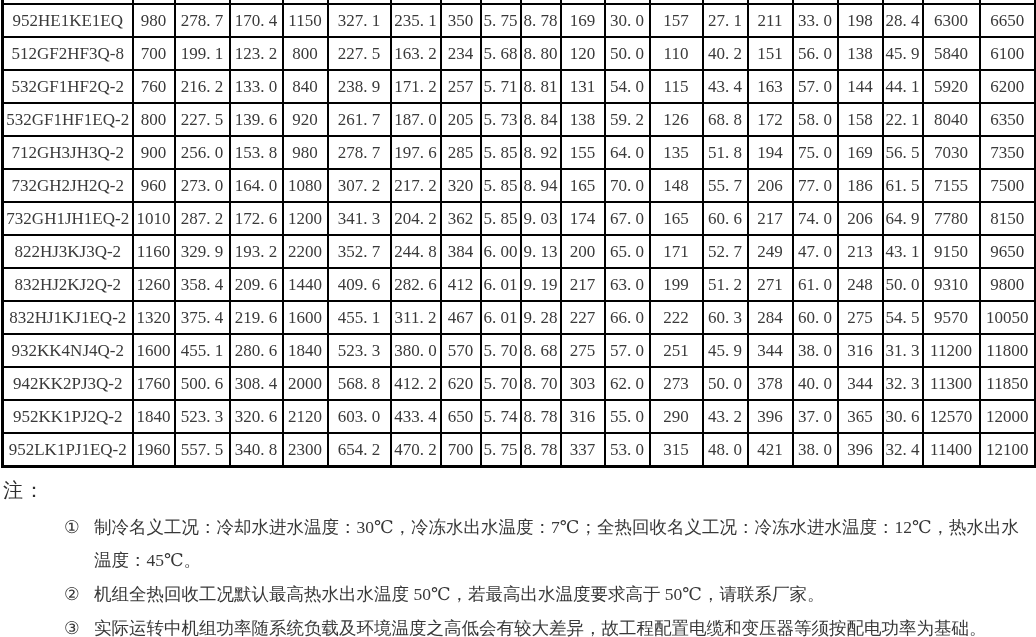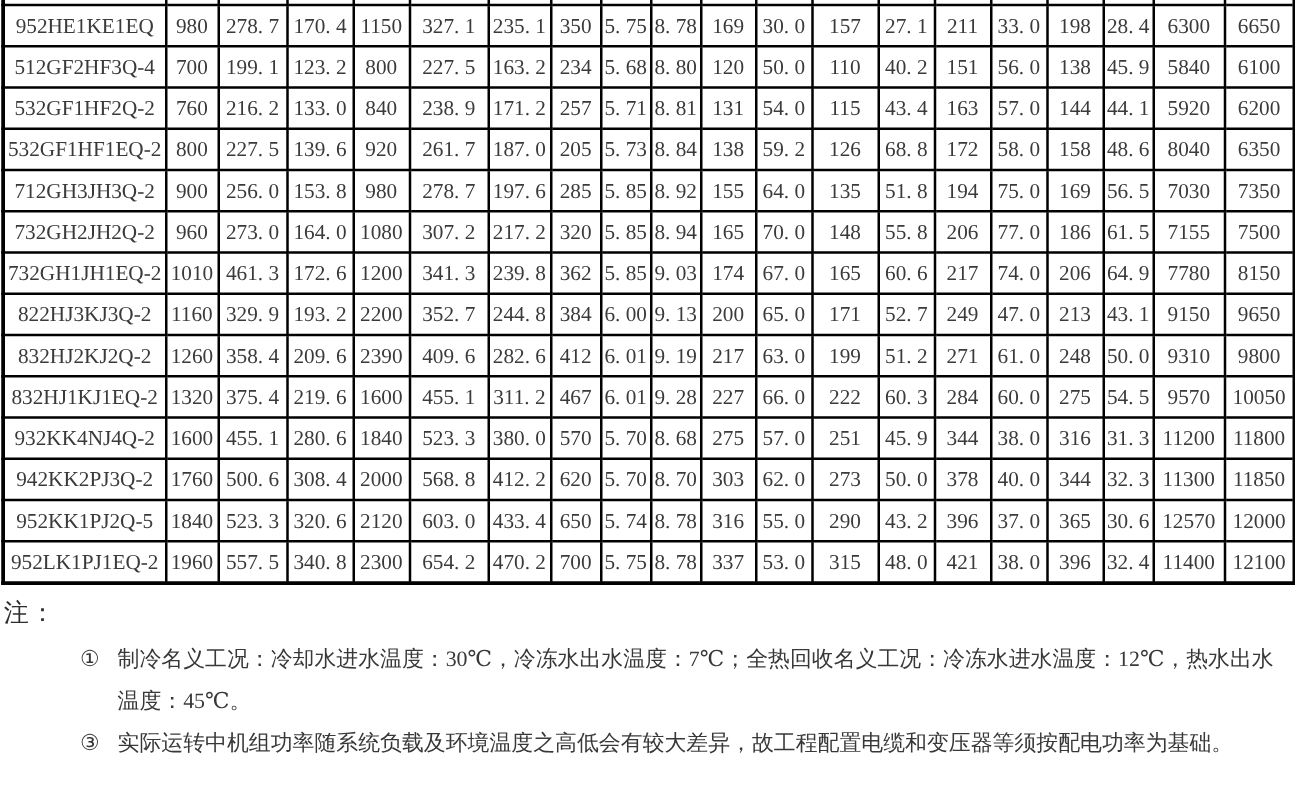--- a/index.html
+++ b/index.html
@@ -133,21 +133,21 @@
           <td>157</td>
           <td>27. 1</td>
           <td>211</td>
           <td>33. 0</td>
           <td>198</td>
           <td>28. 4</td>
           <td>6300</td>
           <td>6650</td>
         </tr>
         <tr>
-          <td>512GF2HF3Q-4</td>
+          <td>512GF2HF3Q-8</td>
           <td>700</td>
           <td>199. 1</td>
           <td>123. 2</td>
           <td>800</td>
           <td>227. 5</td>
           <td>163. 2</td>
           <td>234</td>
           <td>5. 68</td>
           <td>8. 80</td>
           <td>120</td>
@@ -194,21 +194,21 @@
           <td>205</td>
           <td>5. 73</td>
           <td>8. 84</td>
           <td>138</td>
           <td>59. 2</td>
           <td>126</td>
           <td>68. 8</td>
           <td>172</td>
           <td>58. 0</td>
           <td>158</td>
-          <td>48. 6</td>
+          <td>22. 1</td>
           <td>8040</td>
           <td>6350</td>
         </tr>
         <tr>
           <td>712GH3JH3Q-2</td>
           <td>900</td>
           <td>256. 0</td>
           <td>153. 8</td>
           <td>980</td>
           <td>278. 7</td>
@@ -234,36 +234,36 @@
           <td>164. 0</td>
           <td>1080</td>
           <td>307. 2</td>
           <td>217. 2</td>
           <td>320</td>
           <td>5. 85</td>
           <td>8. 94</td>
           <td>165</td>
           <td>70. 0</td>
           <td>148</td>
-          <td>55. 8</td>
+          <td>55. 7</td>
           <td>206</td>
           <td>77. 0</td>
           <td>186</td>
           <td>61. 5</td>
           <td>7155</td>
           <td>7500</td>
         </tr>
         <tr>
           <td>732GH1JH1EQ-2</td>
           <td>1010</td>
-          <td>461. 3</td>
+          <td>287. 2</td>
           <td>172. 6</td>
           <td>1200</td>
           <td>341. 3</td>
-          <td>239. 8</td>
+          <td>204. 2</td>
           <td>362</td>
           <td>5. 85</td>
           <td>9. 03</td>
           <td>174</td>
           <td>67. 0</td>
           <td>165</td>
           <td>60. 6</td>
           <td>217</td>
           <td>74. 0</td>
           <td>206</td>
@@ -291,21 +291,21 @@
           <td>213</td>
           <td>43. 1</td>
           <td>9150</td>
           <td>9650</td>
         </tr>
         <tr>
           <td>832HJ2KJ2Q-2</td>
           <td>1260</td>
           <td>358. 4</td>
           <td>209. 6</td>
-          <td>2390</td>
+          <td>1440</td>
           <td>409. 6</td>
           <td>282. 6</td>
           <td>412</td>
           <td>6. 01</td>
           <td>9. 19</td>
           <td>217</td>
           <td>63. 0</td>
           <td>199</td>
           <td>51. 2</td>
           <td>271</td>
@@ -375,21 +375,21 @@
           <td>273</td>
           <td>50. 0</td>
           <td>378</td>
           <td>40. 0</td>
           <td>344</td>
           <td>32. 3</td>
           <td>11300</td>
           <td>11850</td>
         </tr>
         <tr>
-          <td>952KK1PJ2Q-5</td>
+          <td>952KK1PJ2Q-2</td>
           <td>1840</td>
           <td>523. 3</td>
           <td>320. 6</td>
           <td>2120</td>
           <td>603. 0</td>
           <td>433. 4</td>
           <td>650</td>
           <td>5. 74</td>
           <td>8. 78</td>
           <td>316</td>
@@ -425,17 +425,18 @@
           <td>11400</td>
           <td>12100</td>
         </tr>
       </tbody>
   </table>
 
   <div class="notes">
     <div class="notes-label">注：</div>
     <div id="notes-list">
         <div class="note"><span class="marker">①</span><span>制冷名义工况：冷却水进水温度：30℃，冷冻水出水温度：7℃；全热回收名义工况：冷冻水进水温度：12℃，热水出水温度：45℃。</span></div>
+        <div class="note"><span class="marker">②</span><span>机组全热回收工况默认最高热水出水温度 50℃，若最高出水温度要求高于 50℃，请联系厂家。</span></div>
         <div class="note"><span class="marker">③</span><span>实际运转中机组功率随系统负载及环境温度之高低会有较大差异，故工程配置电缆和变压器等须按配电功率为基础。</span></div>
       </div>
   </div>
 
 </div>
 
 </body></html>

